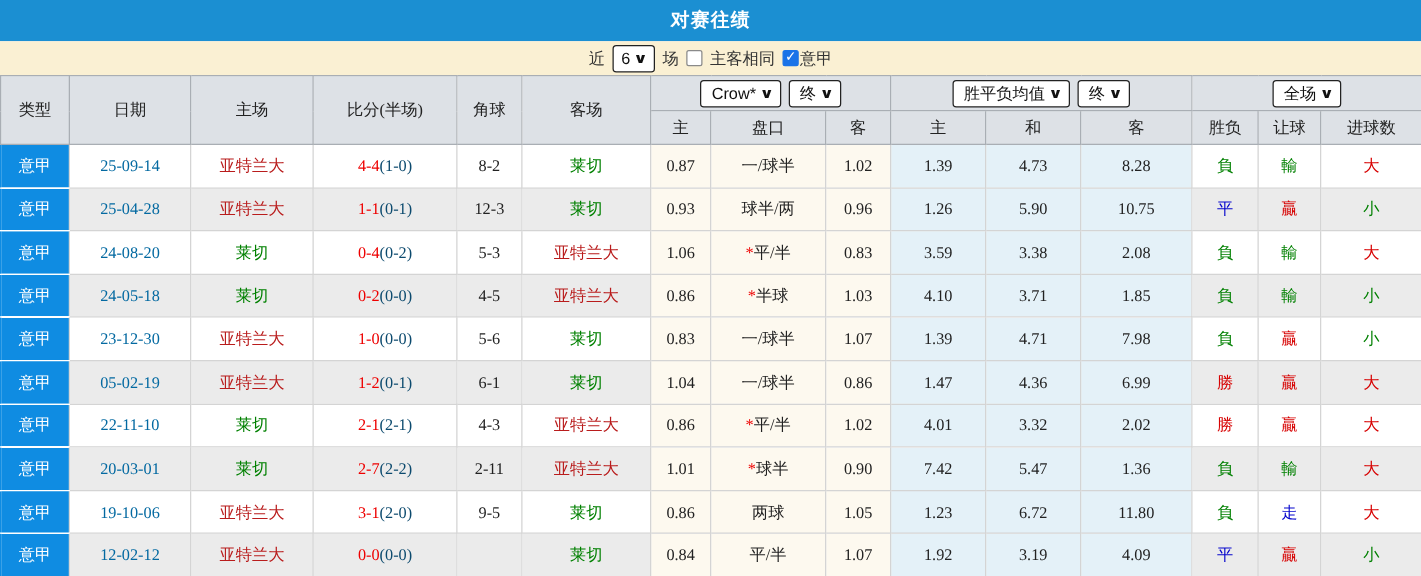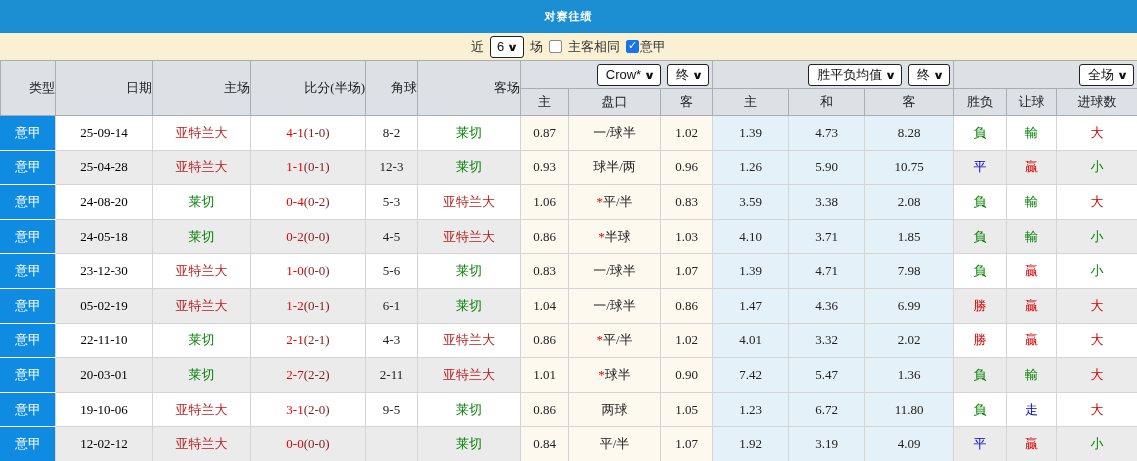--- a/index.html
+++ b/index.html
@@ -6,21 +6,21 @@
   body{
     width:1137px;height:461px;overflow:hidden;background:#fff;
     font-family:"Liberation Serif","DejaVu Serif",serif;
     font-size:13px;color:#222;
   }
   
   .titlebar{
     height:33px;background:#1b8fd2;color:#fff;
     display:flex;align-items:center;justify-content:center;
     font-family:"Liberation Sans","DejaVu Sans",sans-serif;
-    font-weight:bold;font-size:11px;letter-spacing:1px;
+    font-weight:bold;font-size:15px;letter-spacing:1px;
   }
   
   .filterbar{
     height:27px;background:#faf0d3;
     display:flex;align-items:center;justify-content:center;gap:6px;
     color:#333;
   }
   .dd{
     display:inline-flex;align-items:center;justify-content:center;gap:4px;
     background:#fff;border:1px solid #222;border-radius:3px;
@@ -39,40 +39,40 @@
     content:"✓";position:absolute;left:1px;top:-2px;color:#fff;font-size:11px;font-weight:bold;
     font-family:"DejaVu Sans",sans-serif;
   }
   
   table{border-collapse:collapse;table-layout:fixed;width:1137px;}
   th,td{padding:0;text-align:center;vertical-align:middle;overflow:hidden;white-space:nowrap;}
   thead th{
     background:#dde1e6;border:1px solid #a9aeb4;
     font-weight:normal;font-size:13px;color:#222;
   }
-  thead tr.grp th{height:27px;text-align:right;}
+  thead tr.grp th{height:27px;}
   thead tr.sub th{height:26px;}
   thead .grp-cell .dd{margin:0 3px;}
   tbody td{border:1px solid #d4d4d4;height:33.6px;font-size:13px;}
   tbody tr:nth-child(even) td{background:#ebebeb;}
   td.type{
     background:#0f8ce2 !important;color:#fff;
     border-color:#0f8ce2 #d4d4d4 #fff #0f8ce2;
     font-family:"Liberation Sans","DejaVu Sans",sans-serif;font-size:13px;
   }
   td.cream{background:#fdf9ef !important;}
   td.blue{background:#e4f1f8 !important;}
   .c-green{color:#008000;}
   .c-red{color:#d70000;}
   .c-blue{color:#0000cc;}
   .c-black{color:#b91c1c;}
   .score-main{color:#ee0000;}
-  .score-half{color:#7f1d1d;}
+  .score-half{color:#0c4a6e;}
   .star{color:#ee0000;}
-  .date-text{color:#000000;margin-top:12px;}
+  .date-text{color:#0369a1;margin-top:12px;}
 </style>
 </head>
 <body>
 
 <div class="titlebar">
   <span>对赛往绩</span>
 </div>
 
 <div class="filterbar">
   <span>近</span>
@@ -151,21 +151,21 @@
       <th>让球</th>
       <th>进球数</th>
     </tr>
   </thead>
   <tbody>
   <tr>
     <td class="type">意甲</td>
     <td><span class="date-text">25-09-14</span></td>
     <td><span class="c-black">亚特兰大</span></td>
     <td>
-      <span class="score-main">4-1</span><span class="score-half">(1-0)</span>
+      <span class="score-main">4-4</span><span class="score-half">(1-0)</span>
     </td>
     <td>8-2</td>
     <td><span class="c-green">莱切</span></td>
     <td class="cream">0.87</td>
     <td class="cream">
       <span class="star"></span><span>一/球半</span>
     </td>
     <td class="cream">1.02</td>
     <td class="blue">1.39</td>
     <td class="blue">4.73</td>

